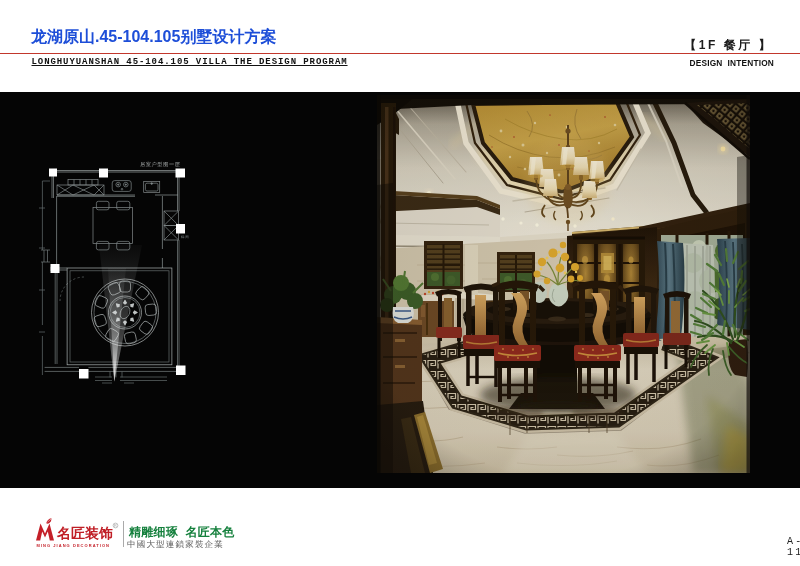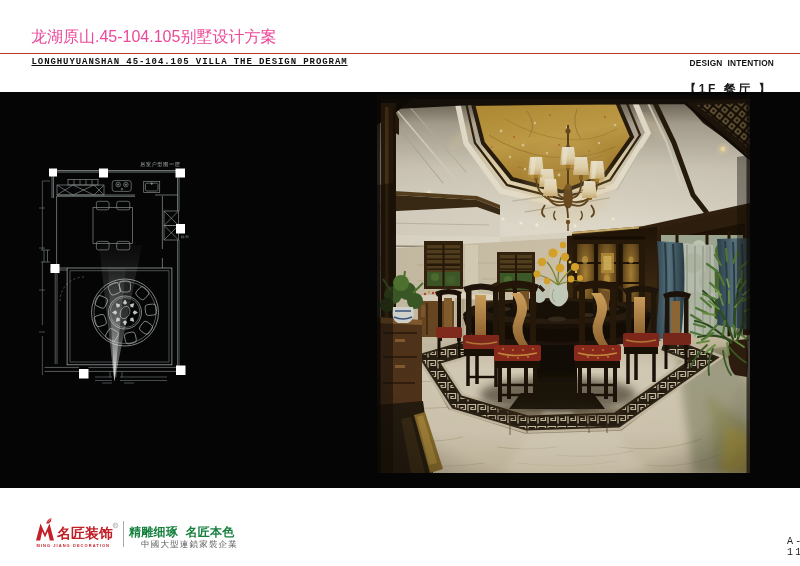--- a/index.html
+++ b/index.html
@@ -3,23 +3,23 @@
 <meta charset="utf-8">
 <style>
   html,body{margin:0;padding:0;}
   body{width:800px;height:566px;position:relative;background:#fff;overflow:hidden;
        font-family:"Liberation Sans",sans-serif;}
   .abs{position:absolute;}
 </style>
 </head>
 <body>
 
-<div class="abs" style="left:31px;top:27px;font-size:16px;color:#ec4899;letter-spacing:0;font-weight:400;">龙湖原山.45-104.105别墅设计方案</div>
-
-<div class="abs" style="right:27px;top:37px;font-size:12px;color:#1c1c1c;letter-spacing:2.5px;font-weight:bold;margin-top:44px;">【1F 餐厅 】</div>
+<div class="abs" style="left:31px;top:27px;font-size:16px;color:#1d4ed8;letter-spacing:0;font-weight:700;">龙湖原山.45-104.105别墅设计方案</div>
+
+<div class="abs" style="right:27px;top:37px;font-size:12px;color:#1c1c1c;letter-spacing:2.5px;font-weight:bold;">【1F 餐厅 】</div>
 
 <div class="abs" style="left:0;top:52.6px;width:800px;height:1.5px;background:#c2372c;"></div>
 
 <div class="abs" style="left:31.5px;top:56.5px;font-size:9px;color:#111;font-weight:bold;letter-spacing:0.92px;font-family:'Liberation Mono',monospace;text-decoration:underline;">LONGHUYUANSHAN 45-104.105 VILLA THE DESIGN PROGRAM</div>
 
 <div class="abs" style="right:26px;top:57.5px;font-size:8.3px;color:#111;font-weight:bold;letter-spacing:0.2px;">DESIGN&nbsp;&nbsp;INTENTION</div>
 
 <div class="abs" style="left:0;top:92px;width:800px;height:396px;background:#050505;"></div>
 
 <div class="abs" id="planbox" style="left:36px;top:150px;width:172px;height:252px;">
@@ -721,15 +721,15 @@
 <text x="80.1" y="10.1" font-size="3.8" fill="#999">R</text>
 
 <text x="2.5" y="29.5" font-size="4" font-weight="bold" fill="#c41f28" letter-spacing="1.05">MING JIANG DECORATION</text>
 </svg>
 </div>
 
 <div class="abs" style="left:123px;top:521px;width:1px;height:26px;background:#aaa;"></div>
 
 <div class="abs" style="left:129px;top:523.5px;font-size:12px;color:#15803d;font-weight:bold;letter-spacing:0.3px;">精雕细琢&nbsp; 名匠本色</div>
 
-<div class="abs" style="left:141px;top:538.5px;font-size:8.5px;color:#5a5a5a;letter-spacing:1.2px;">中國大型連鎖家裝企業</div>
+<div class="abs" style="left:127px;top:538.5px;font-size:8.5px;color:#5a5a5a;letter-spacing:1.2px;">中國大型連鎖家裝企業</div>
 
 <div class="abs" style="left:755px;top:536px;font-size:10px;color:#222;font-weight:normal;letter-spacing:2.3px;font-family:'Liberation Mono',monospace;margin-left:32px;">A-11</div>
 
 </body></html>

